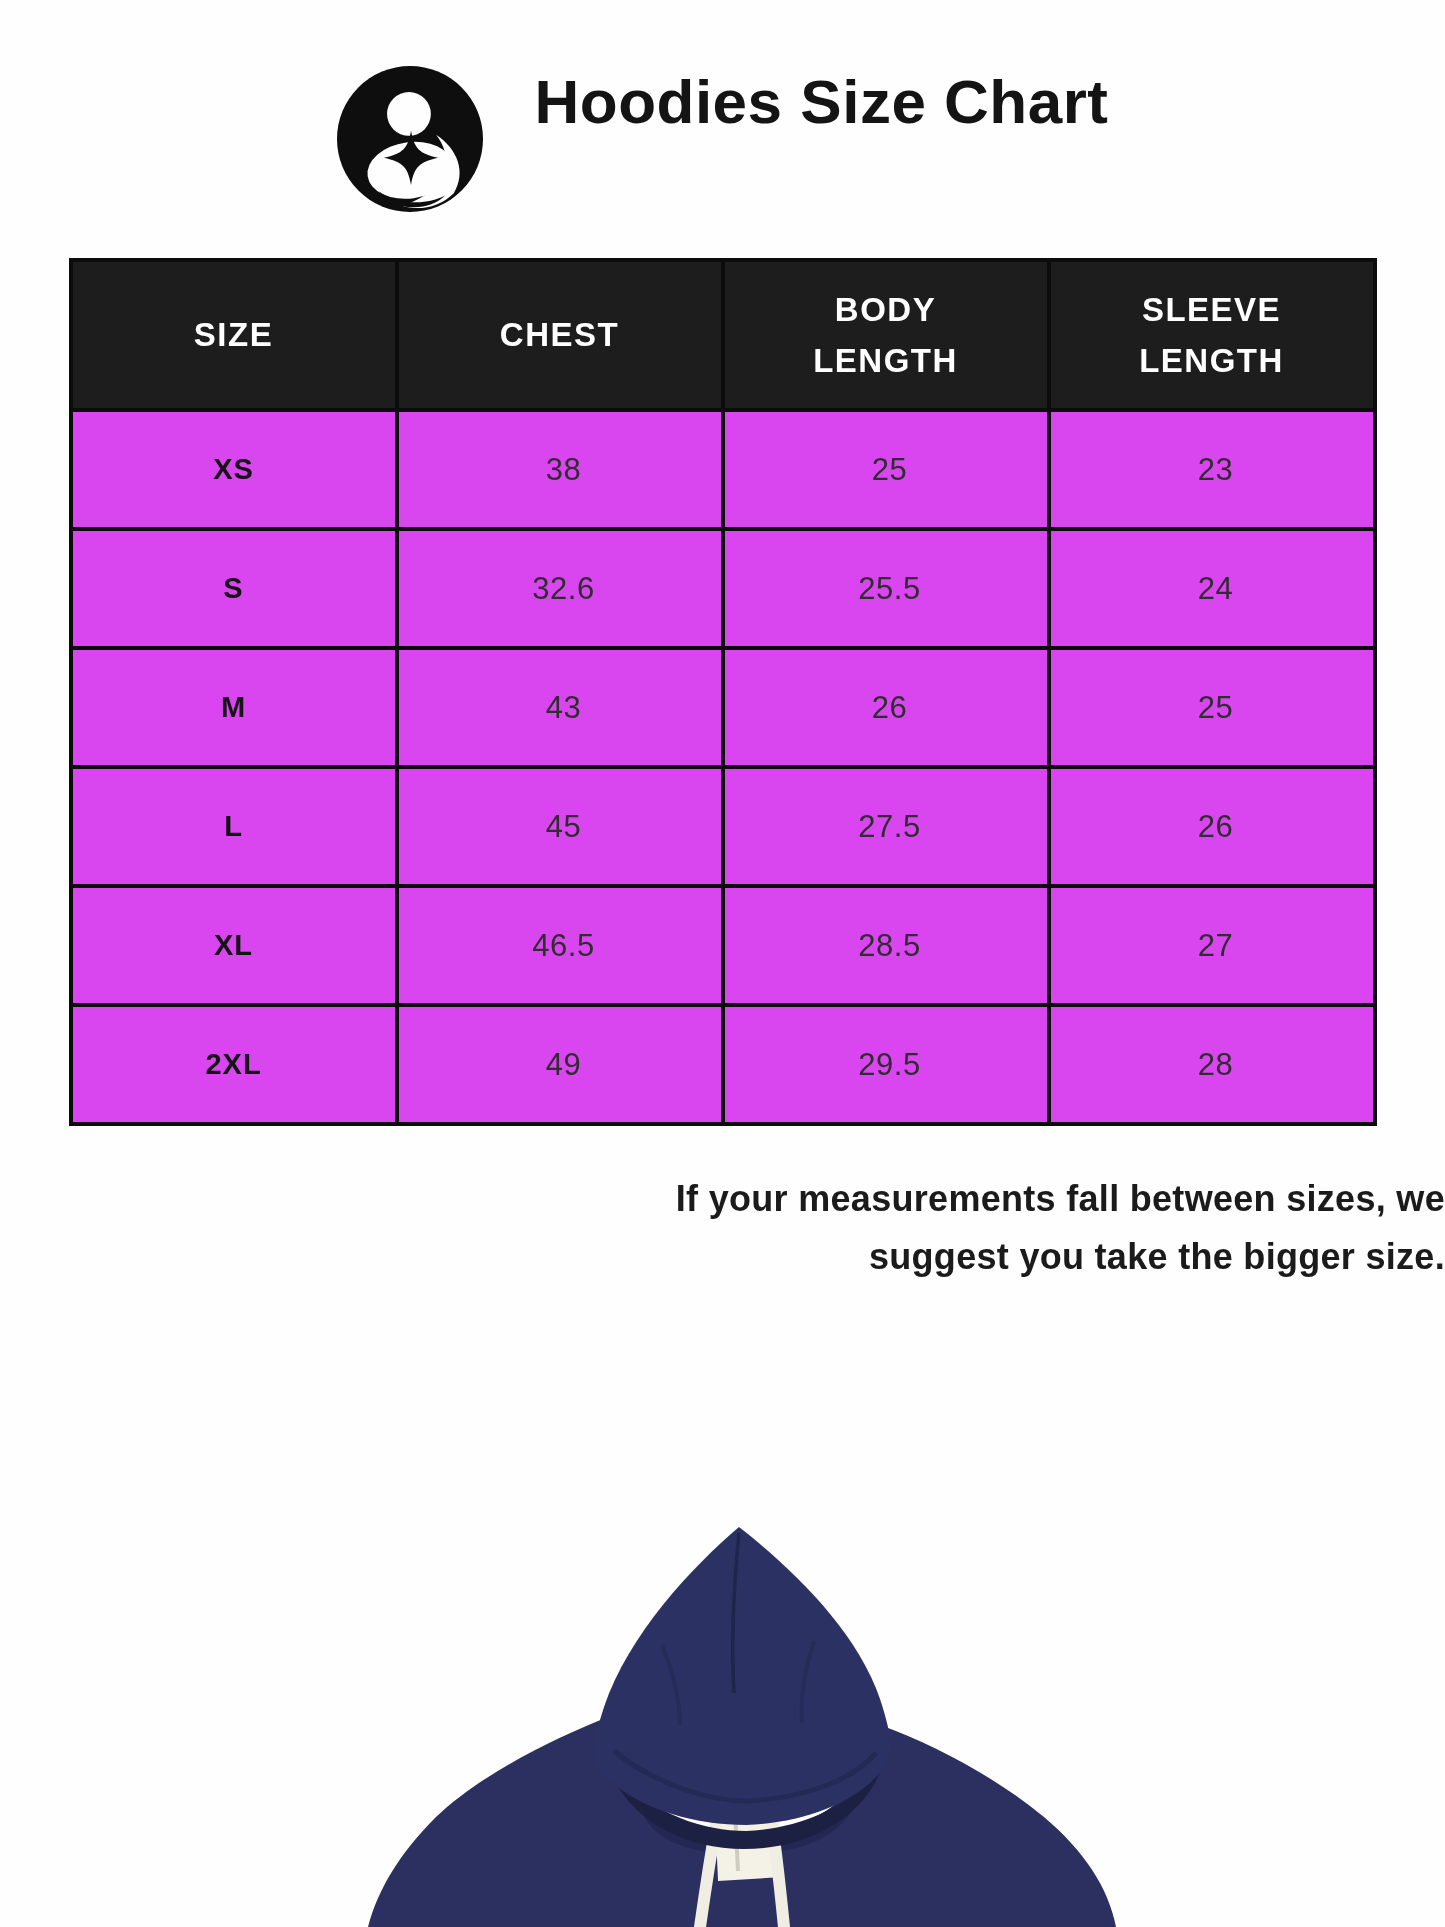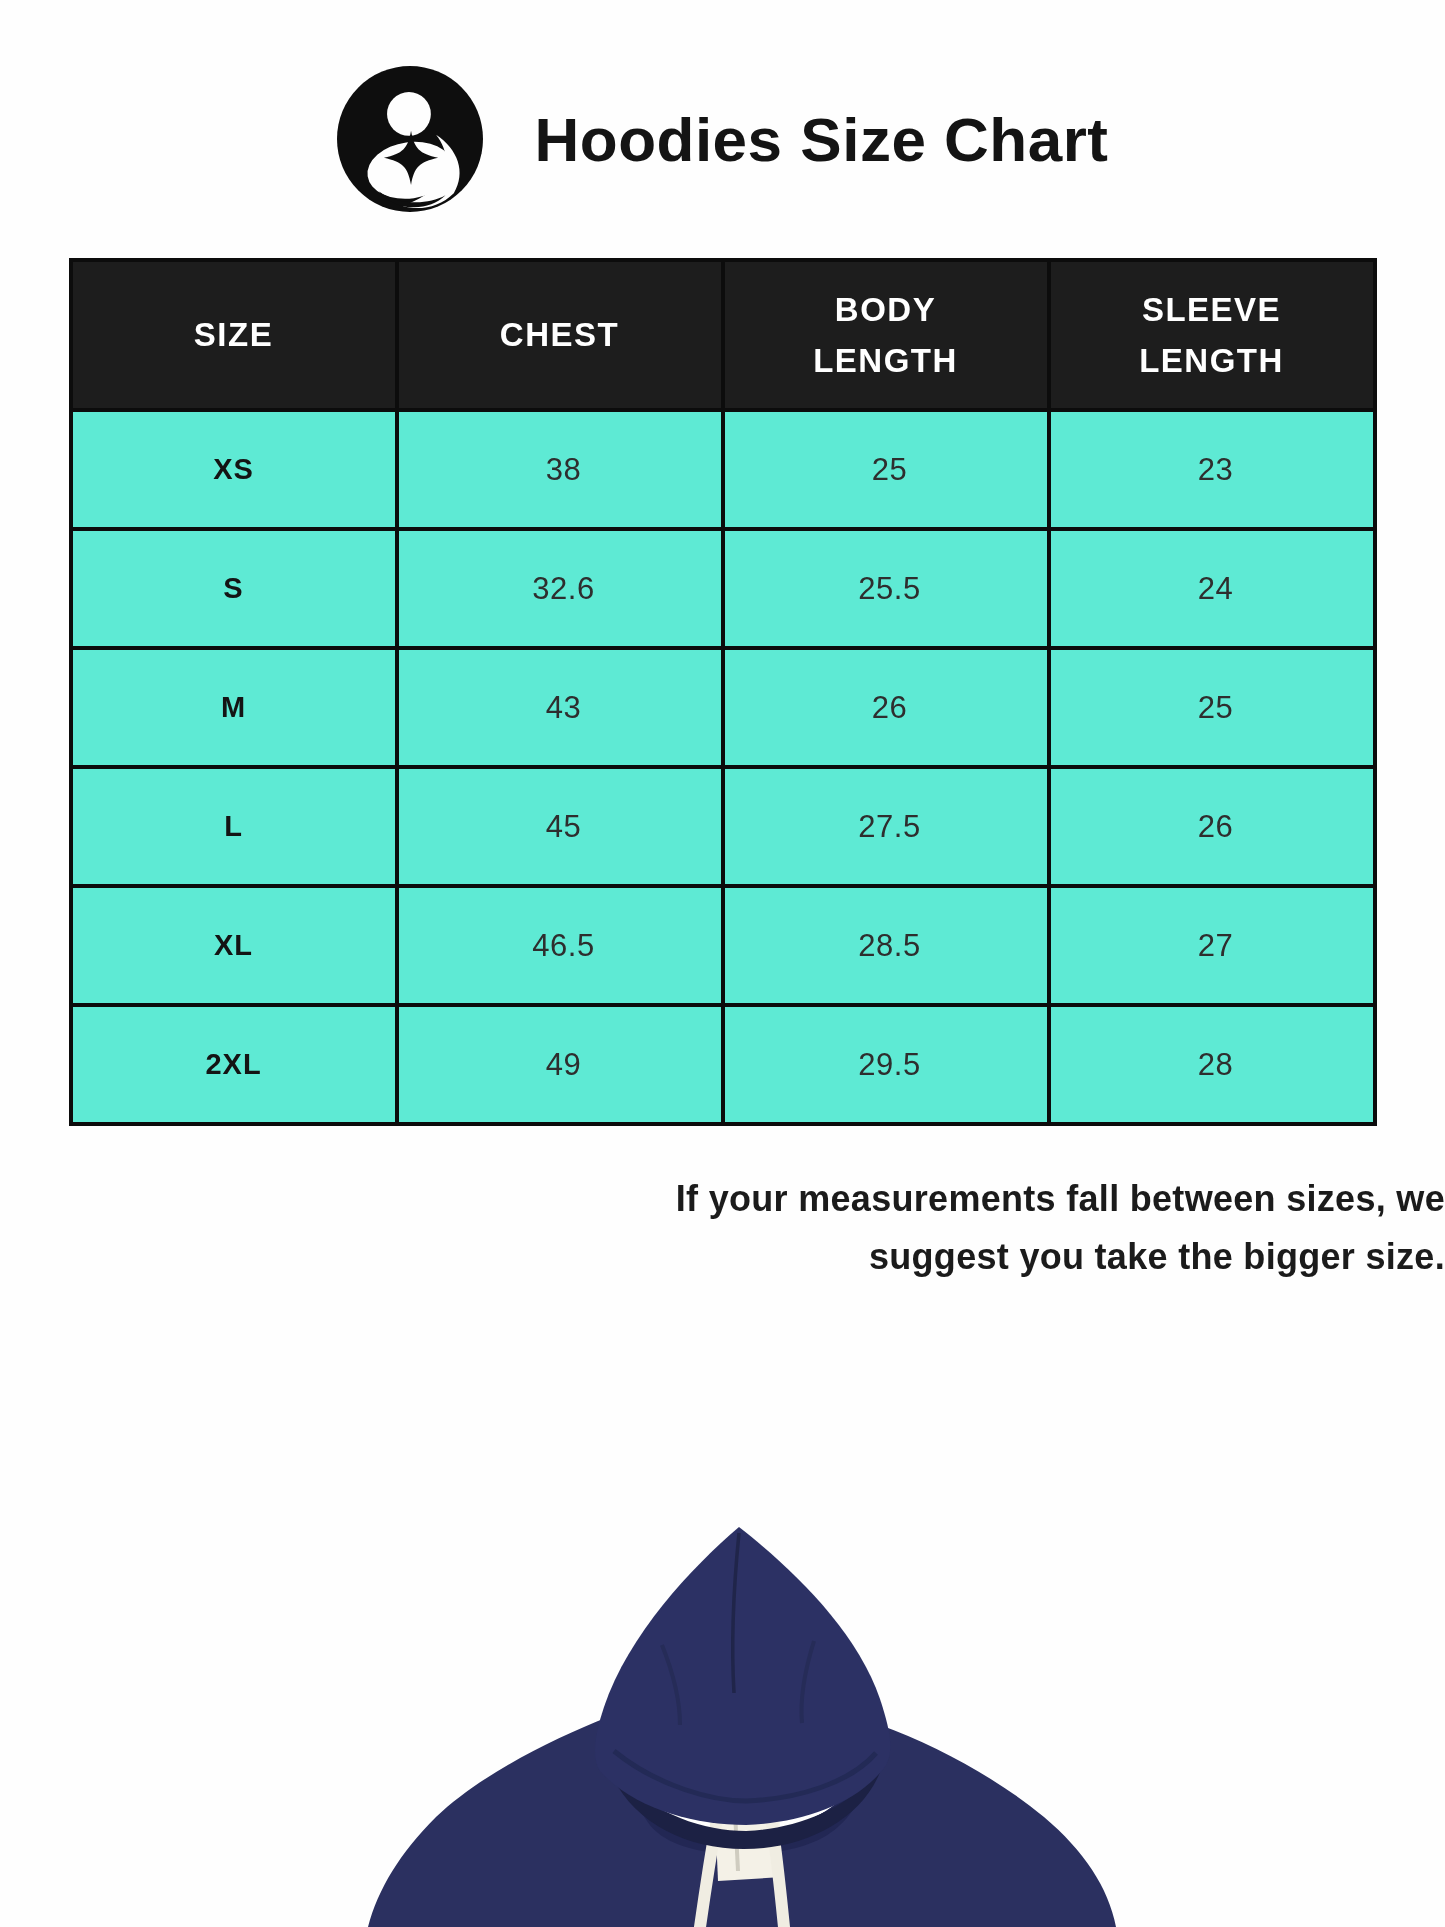--- a/index.html
+++ b/index.html
@@ -7,21 +7,21 @@
   .page {
     position:relative;
     width:1445px; height:1927px;
     margin:0 auto;
     background:#fefefe;
     overflow:hidden;
     font-family:"Liberation Sans", sans-serif;
     color:#1a1a1a;
   }
   .header {
-    display:flex; align-items:center; justify-content:center;
+    display:flex; justify-content:center;
     gap:52px;
     padding-top:66px;
     height:212px;
   }
   .logo { width:146px; height:146px; flex:0 0 auto; display:block; }
   .logo svg { width:100%; height:100%; display:block; }
   .title {
     font-size:62px;
     font-weight:700;
     letter-spacing:0.5px;
@@ -41,21 +41,21 @@
   table.size-table th {
     height:150px;
     background:#1d1d1d;
     color:#ffffff;
     font-size:33px;
     font-weight:700;
     letter-spacing:1.5px;
     line-height:1.55;
     white-space:pre-line;
   }
-  table.size-table td { height:119px; background:#5eead4; }
+  table.size-table td { height:119px; background:#d946ef; }
   td.size-cell {
     font-weight:700;
     font-size:29px;
     letter-spacing:1px;
     color:#141414;
   }
   td.value-cell {
     font-weight:400;
     font-size:31px;
     letter-spacing:0.5px;

